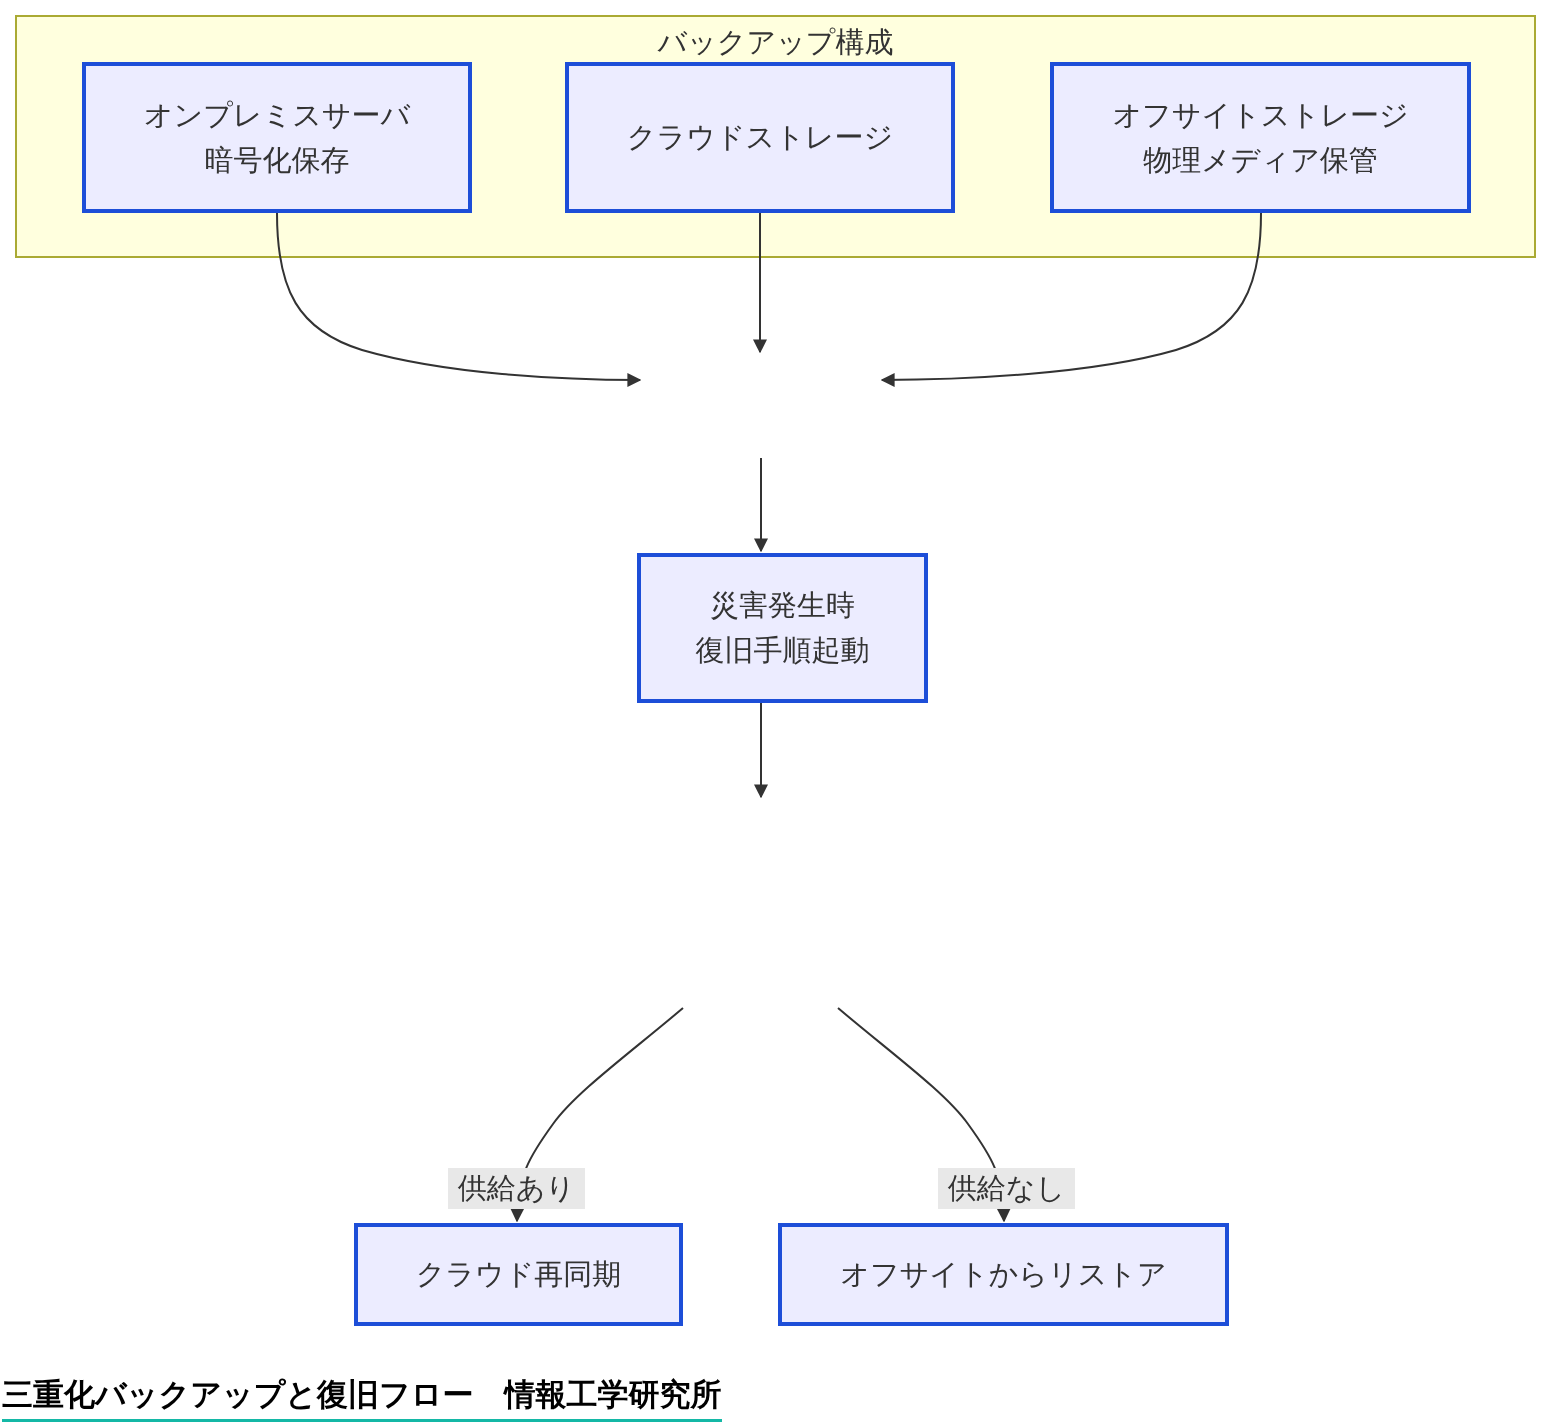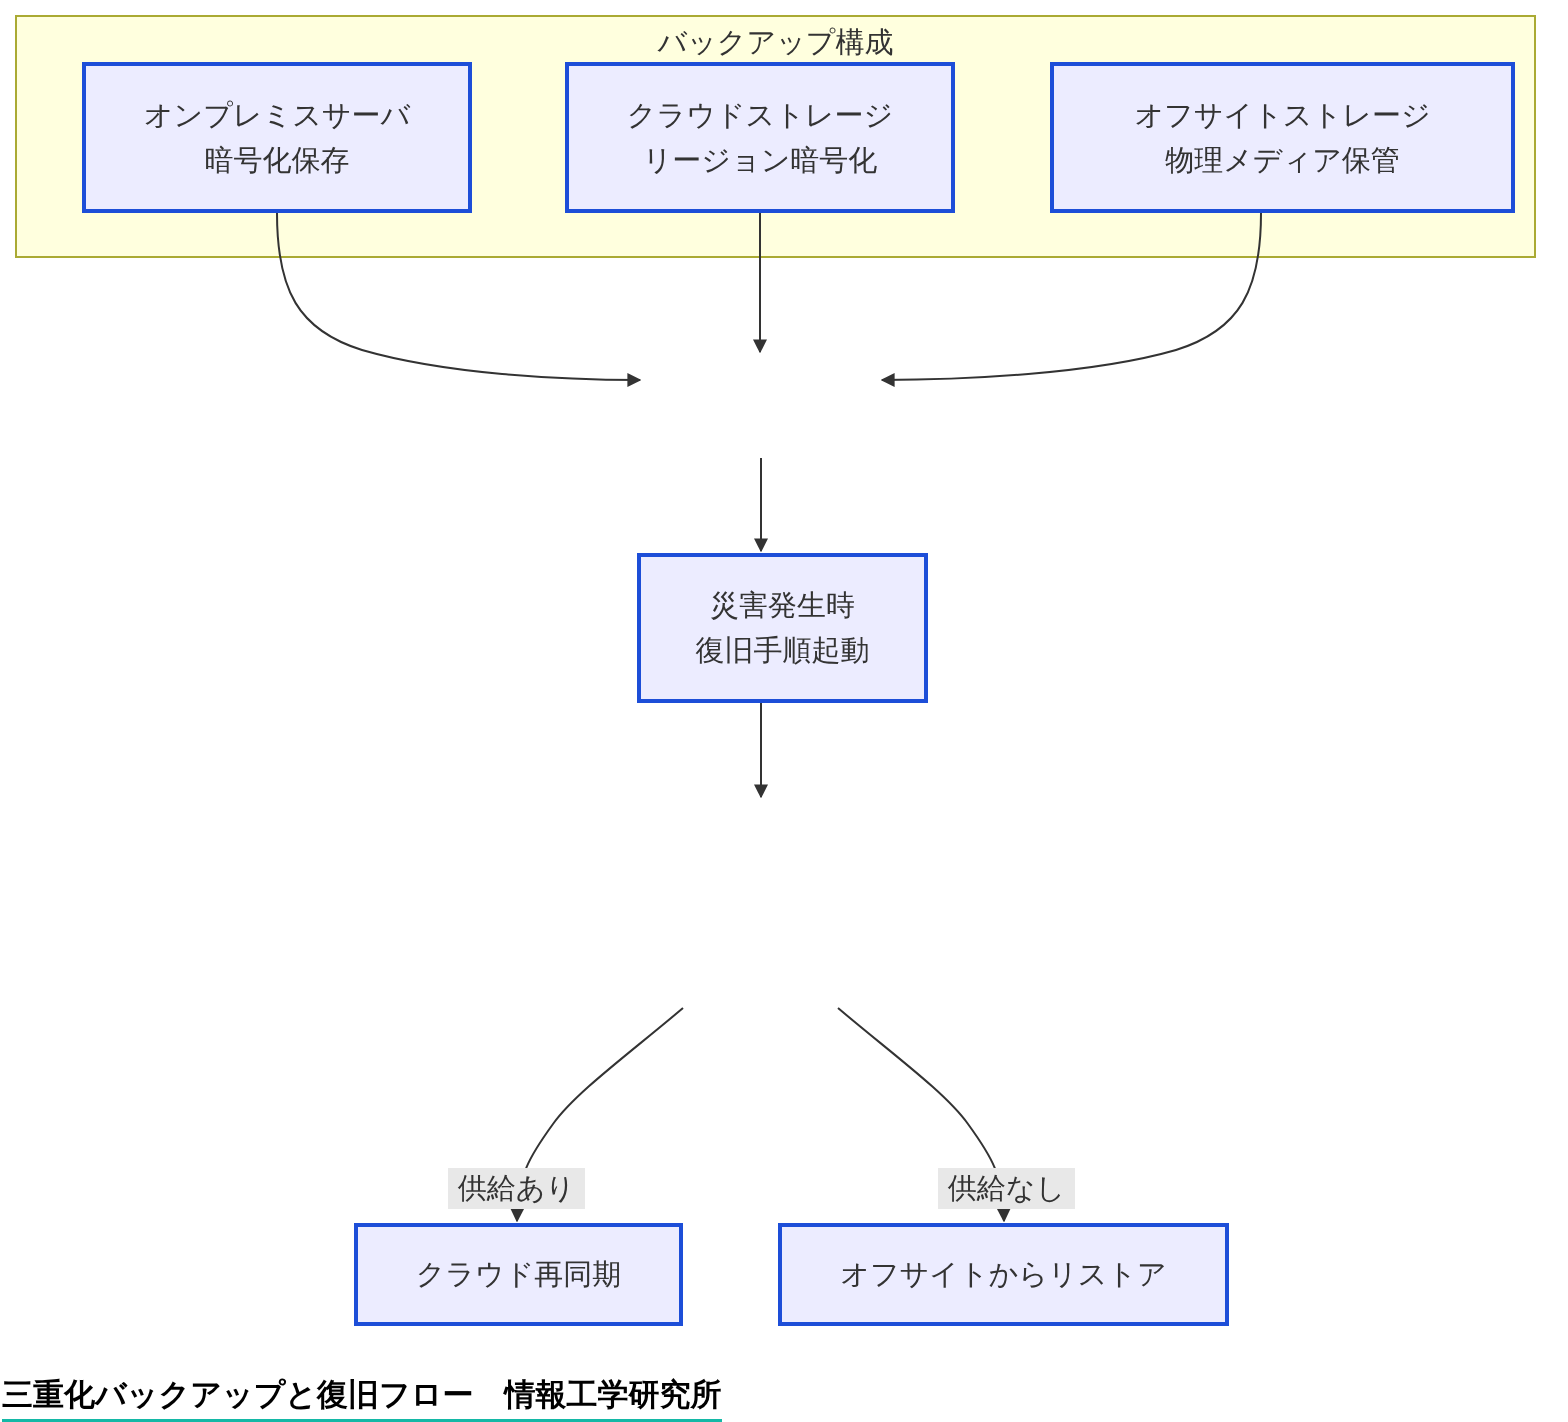--- a/index.html
+++ b/index.html
@@ -54,21 +54,21 @@
     line-height: 45px;
     text-align: center;
     display: flex;
     flex-direction: column;
     align-items: center;
     justify-content: center;
     z-index: 3;
   }
   #n-onprem   { left: 82px;   top: 62px;   width: 390px; height: 151px; }
   #n-cloud    { left: 565px;  top: 62px;   width: 390px; height: 151px; }
-  #n-offsite  { left: 1050px; top: 62px;   width: 465px; height: 151px; }
+  #n-offsite  { left: 1050px; top: 62px;   width: 421px; height: 151px; }
   #n-sync     { left: 642px;  top: 354px;  width: 237px; height: 104px; }
   #n-disaster { left: 612px;  top: 553px;  width: 291px; height: 150px; margin-left: 25px; }
   #n-resync   { left: 354px;  top: 1223px; width: 329px; height: 103px; }
   #n-restore  { left: 778px;  top: 1223px; width: 451px; height: 103px; }
 
   
   .diamond-wrap {
     position: absolute;
     left: 618px; top: 799px;
     width: 284px; height: 284px;
@@ -146,21 +146,20 @@
     <path class="edge" d="M838,1008 C891,1053 945,1092 968,1124 C992,1157 1003,1175 1004,1221" marker-end="url(#arrow)"></path>
   </svg>
 
   <div class="node" id="n-onprem">
     <div>オンプレミスサーバ</div>
     <div>暗号化保存</div>
   </div>
 
   <div class="node" id="n-cloud">
     <div>クラウドストレージ</div>
-    <div>リージョン暗号化</div>
   </div>
 
   <div class="node" id="n-offsite">
     <div>オフサイトストレージ</div>
     <div>物理メディア保管</div>
   </div>
 
 
   <div class="node" id="n-disaster">
     <div>災害発生時</div>

